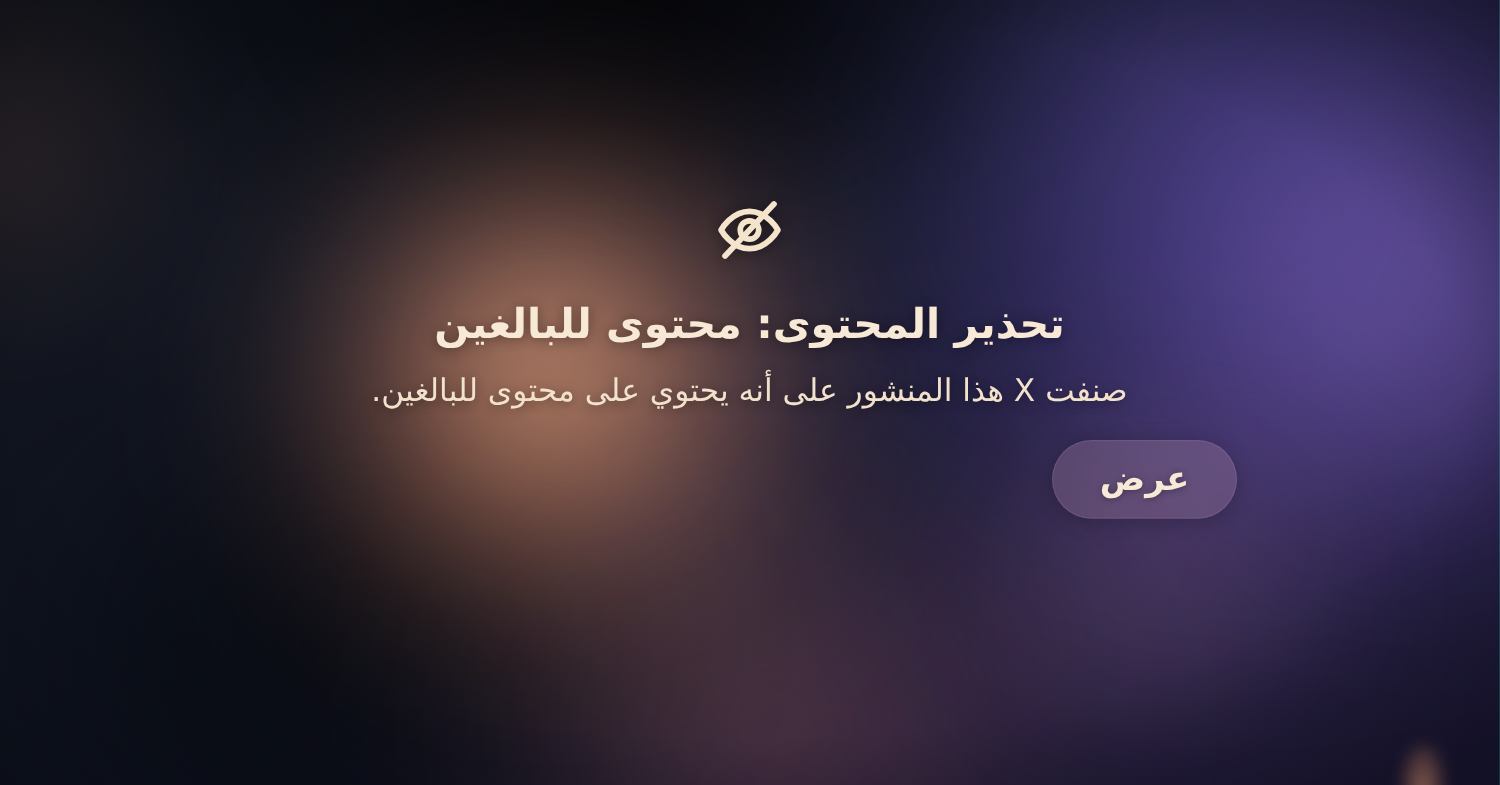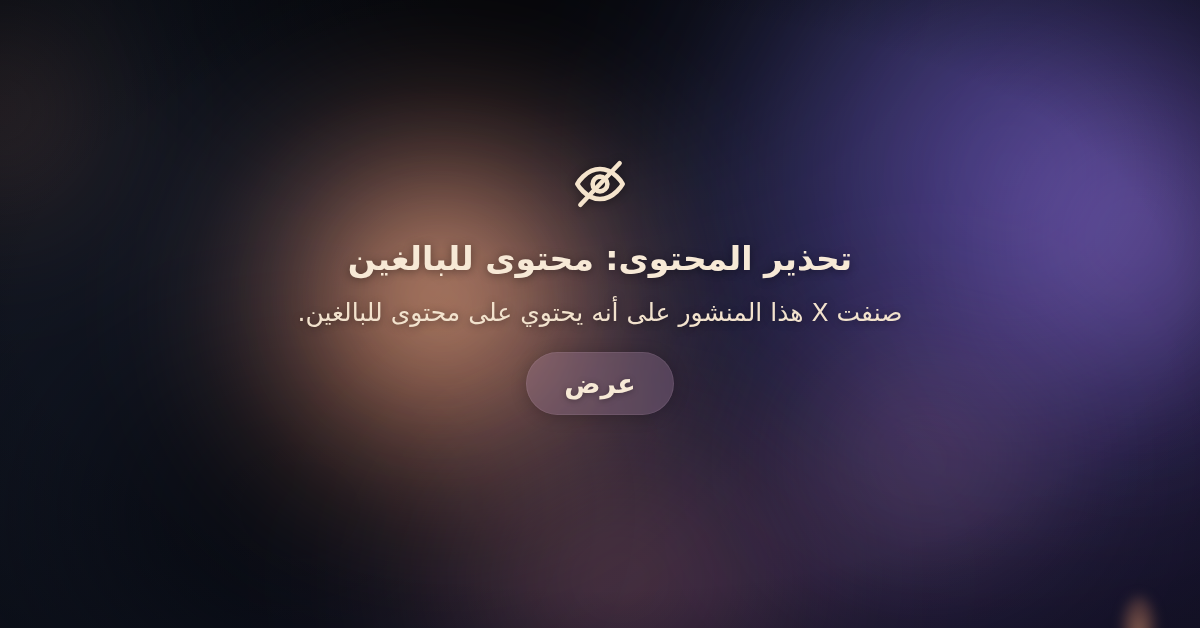--- a/index.html
+++ b/index.html
@@ -206,21 +206,21 @@
     text-align: right;
     direction: rtl;
     text-shadow: 0 1px 9px rgba(0,0,0,0.40);
     white-space: nowrap;
   }
 
   .button-row {
     width: 780px;
     margin-top: 22px;
     display: flex;
-    justify-content: center;
+    justify-content: flex-start;
     direction: rtl;
   }
 
   .view-button {
     display: inline-flex;
     align-items: center;
     justify-content: center;
     min-width: 148px;
     height: 63px;
     padding: 0 34px;

